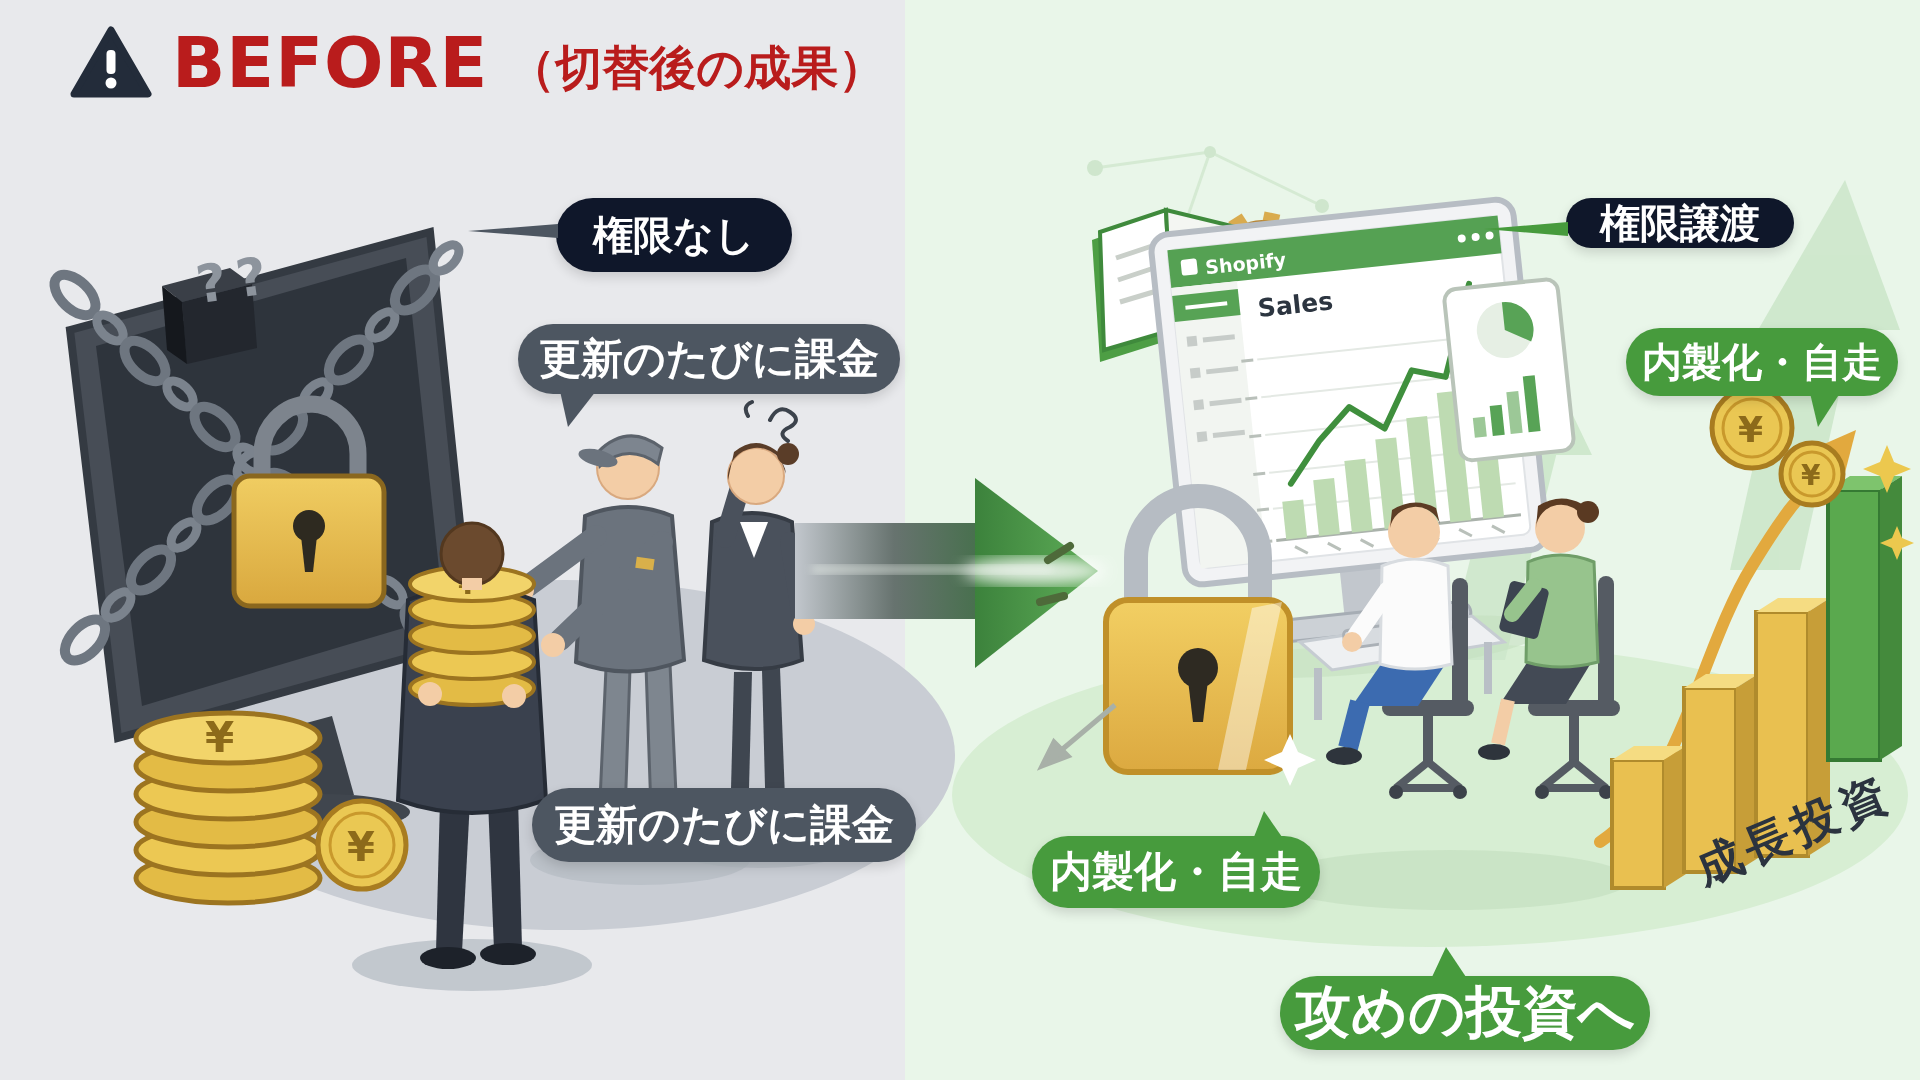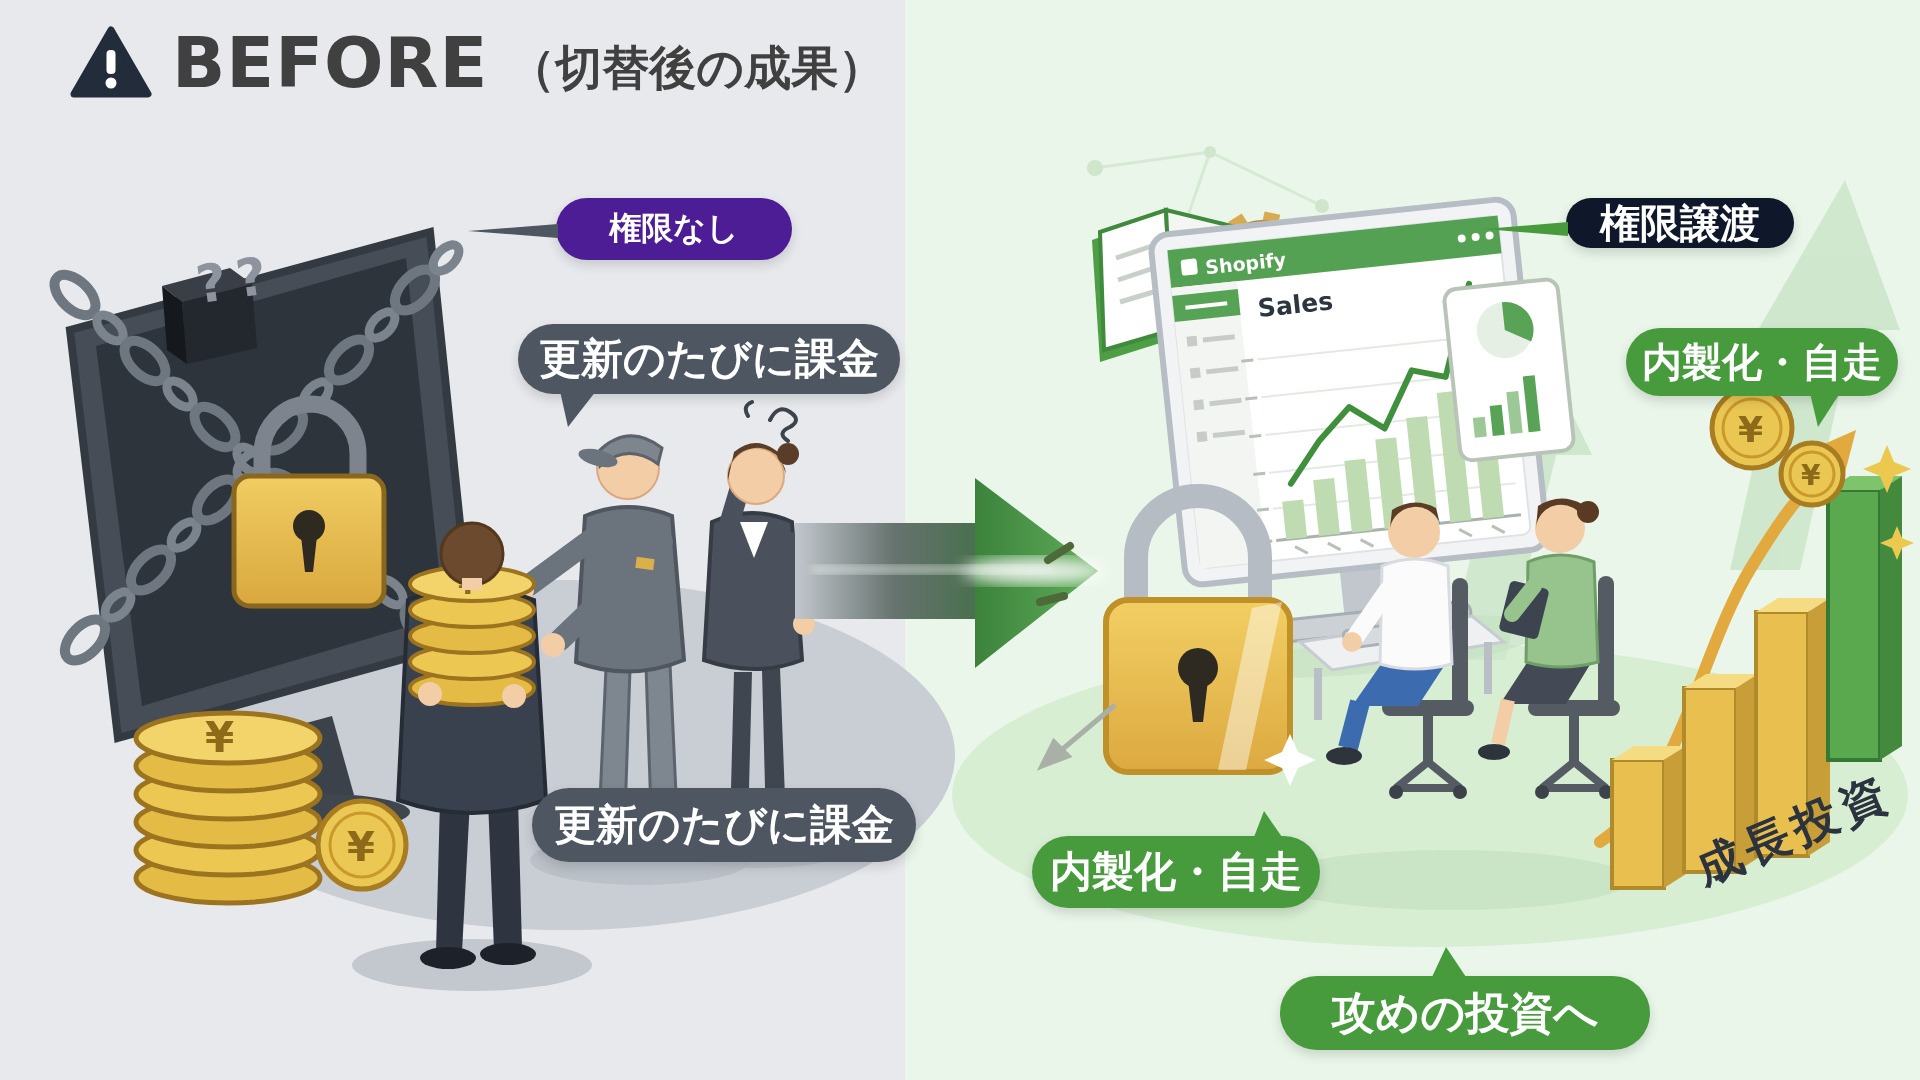--- a/index.html
+++ b/index.html
@@ -7,21 +7,21 @@
          font-family:"DejaVu Sans","Liberation Sans",sans-serif;}
   .panel{position:absolute;top:0;height:1080px;}
   .panel-left{left:0;width:905px;background:#e8e9ec;}
   .panel-right{left:905px;width:1015px;background:#e9f6e9;}
   .scene{position:absolute;left:0;top:0;z-index:2;}
   .title-row{position:absolute;z-index:4;display:flex;align-items:center;gap:20px;}
   .t-before{left:70px;top:26px;}
   .t-after{left:1122px;top:26px;}
   .title-main{font-size:70px;font-weight:800;letter-spacing:1px;line-height:1;}
   .title-sub{font-size:47px;font-weight:800;line-height:1;margin-top:8px;}
-  .c-dark{color:#404040;}
+  .c-dark{color:#b91c1c;}
   .c-green{color:#3a9240;}
   .pill{position:absolute;z-index:4;display:flex;align-items:center;justify-content:center;
         color:#fff;font-weight:800;border-radius:999px;white-space:nowrap;
         box-shadow:0 5px 12px rgba(0,0,0,.14);}
   .pill .tail{position:absolute;width:0;height:0;}
   .rot-label{position:absolute;z-index:4;font-weight:800;color:#2b333f;
              transform:rotate(-23deg);letter-spacing:6px;}
 </style>
 </head>
 <body>
@@ -412,21 +412,21 @@
     <svg width="82" height="74" viewBox="0 0 82 74">
       <path d="M41,4 L78,68 L4,68 Z" fill="#232c3a" stroke="#232c3a" stroke-width="7" stroke-linejoin="round"></path>
       <rect x="36.5" y="24" width="9" height="24" rx="4" fill="#ffffff"></rect>
       <circle cx="41" cy="57" r="5.5" fill="#ffffff"></circle>
     </svg>
     <span class="title-main c-dark">BEFORE</span>
     <span class="title-sub c-dark">（切替後の成果）</span>
   </div>
 
 
-  <div class="pill" style="left:556px;top:198px;width:236px;height:62px;font-size:32px;background:#4c1d95;">
+  <div class="pill" style="left:556px;top:198px;width:236px;height:74px;font-size:40px;background:#0f172a;">
     <span>権限なし</span>
     <span class="tail" style="right:99%;top:26px;border-top:7px solid transparent;border-bottom:7px solid transparent;border-right:90px solid #4d5661;"></span>
   </div>
 
   <div class="pill" style="left:518px;top:324px;width:382px;height:70px;font-size:42px;background:#4d5661;">
     <span>更新のたびに課金</span>
     <span class="tail" style="left:42px;top:96%;border-left:8px solid transparent;border-right:28px solid transparent;border-top:36px solid #4d5661;"></span>
   </div>
 
   <div class="pill" style="left:532px;top:788px;width:384px;height:74px;font-size:42px;background:#4d5661;">
@@ -442,20 +442,20 @@
   <div class="pill" style="left:1626px;top:328px;width:272px;height:68px;font-size:40px;background:#479b3d;">
     <span>内製化・自走</span>
     <span class="tail" style="left:184px;top:96%;border-left:8px solid transparent;border-right:22px solid transparent;border-top:34px solid #479b3d;"></span>
   </div>
 
   <div class="pill" style="left:1032px;top:836px;width:288px;height:72px;font-size:42px;background:#479b3d;">
     <span>内製化・自走</span>
     <span class="tail" style="right:38px;bottom:99%;border-left:10px solid transparent;border-right:18px solid transparent;border-bottom:26px solid #479b3d;"></span>
   </div>
 
-  <div class="pill" style="left:1280px;top:976px;width:370px;height:74px;font-size:44px;background:#479b3d;">
+  <div class="pill" style="left:1280px;top:976px;width:370px;height:74px;font-size:56px;background:#479b3d;">
     <span>攻めの投資へ</span>
     <span class="tail" style="left:152px;bottom:99%;border-left:14px solid transparent;border-right:20px solid transparent;border-bottom:30px solid #479b3d;"></span>
   </div>
 
   <div class="rot-label" style="left:1690px;top:800px;font-size:46px;">成長投資</div>
 
 </div>
 
 </body></html>

